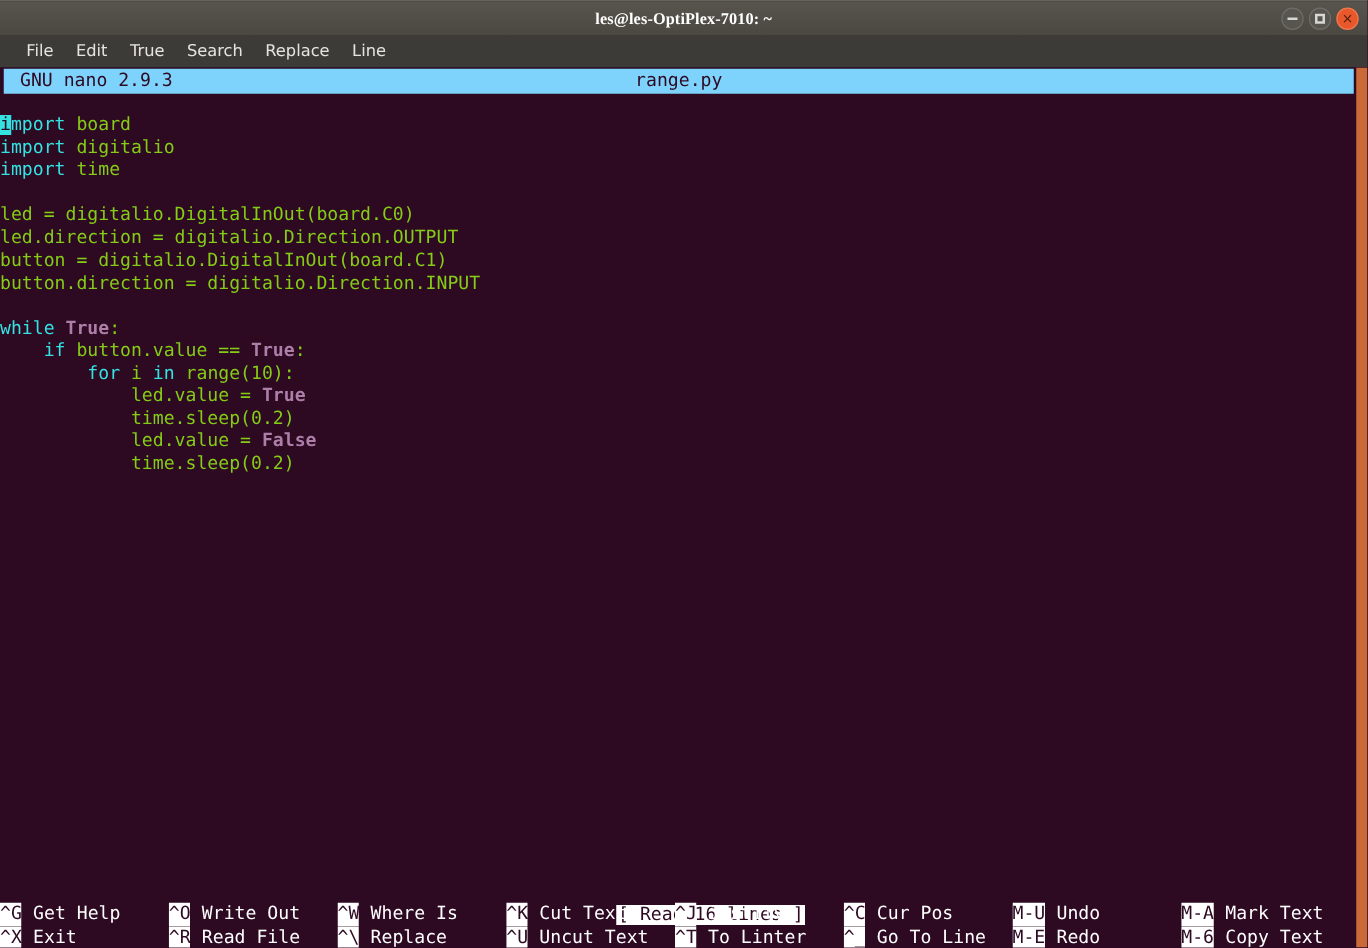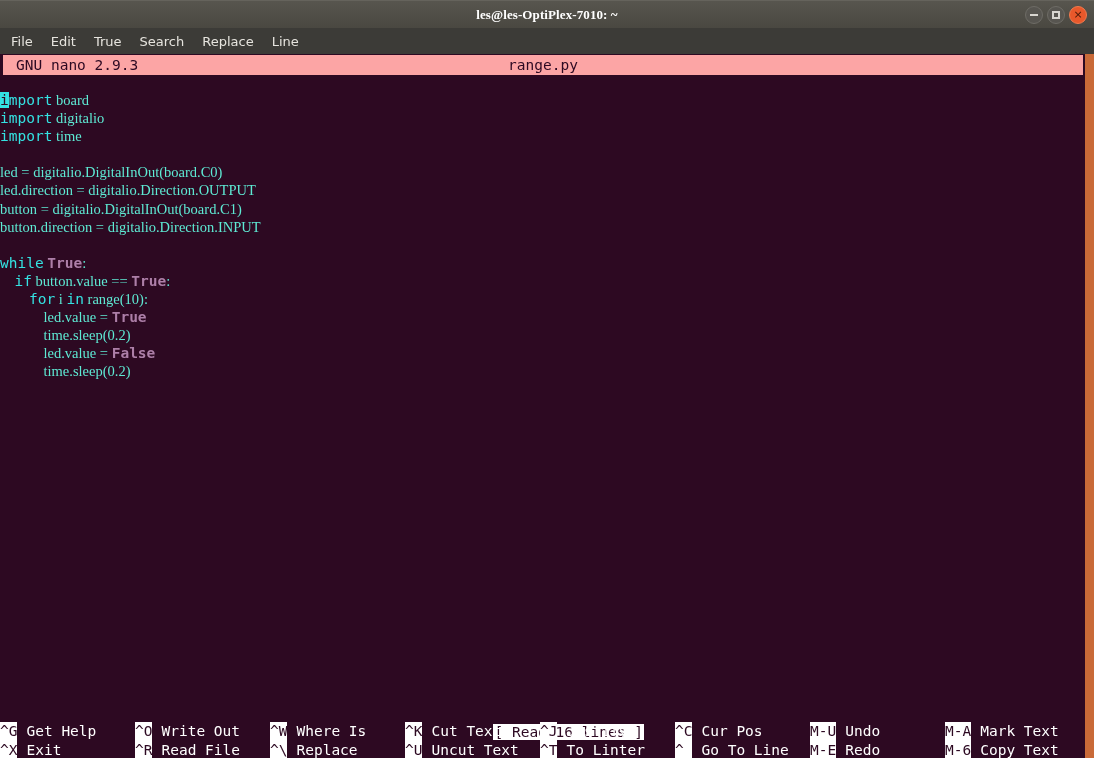--- a/index.html
+++ b/index.html
@@ -84,21 +84,21 @@
     width: 8px; height: 8px;
     border: 2px solid #d8d6d0;
     box-sizing: border-box;
   }
 
   #menubar {
     height: 26px;
     background: #3c3b37;
     display: flex;
     align-items: center;
-    padding-left: 2px;
+    padding-left: 12px;
     box-sizing: border-box;
   }
   .menu-item {
     color: #e6e4de;
     font-family: "DejaVu Sans", sans-serif;
     font-size: 13px;
     padding: 3px 9px;
     cursor: default;
   }
 
@@ -119,21 +119,21 @@
     width: 9px;
     height: 704px;
     background: #c96a38;
   }
 
   .nano-bar {
     position: absolute;
     left: 3px;
     width: 1080px;
     height: 20px;
-    background: #fca5a5;
+    background: #7dd3fc;
     color: #2d0922;
     font-size: 14.5px;
     line-height: 20px;
     white-space: pre;
   }
   #nano-header { top: 1px; }
   #nano-header .left {
     position: absolute;
     left: 13px;
     top: 0;
@@ -152,21 +152,21 @@
     width: 1085px;
     font-size: 14.5px;
     line-height: 18.1px;
     white-space: pre;
     color: #e8e3dc;
     letter-spacing: 0px;
   }
   #code .line { height: 18.1px; }
   .kw   { color: #34e2e2; }
   .cst  { color: #ad7fa8; font-weight: bold; }
-  .plain{ color: #5eead4; font-family: Liberation Serif, serif; }
+  .plain{ color: #84cc16; }
   .cursor {
     background: #34e2e2;
     color: #2d0922;
   }
 
   #status-msg {
     position: absolute;
     top: 650px;
     left: 0;
     width: 1085px;

